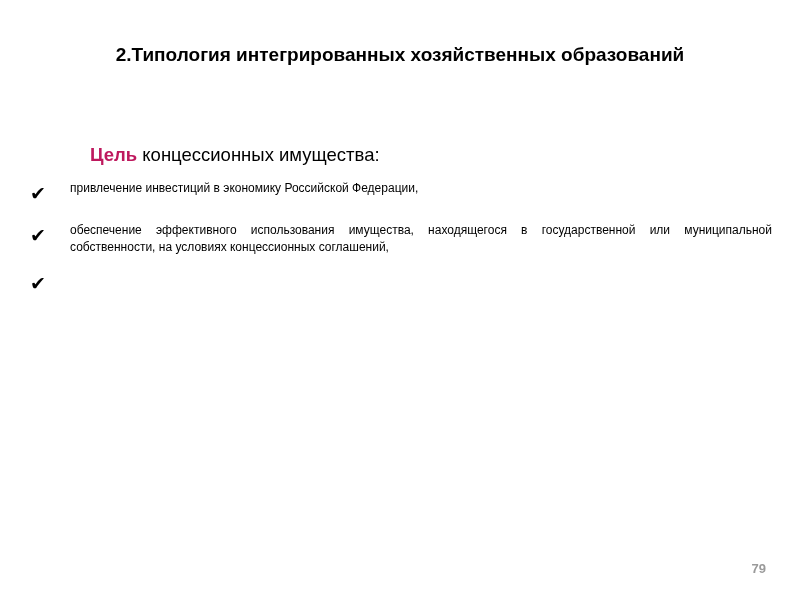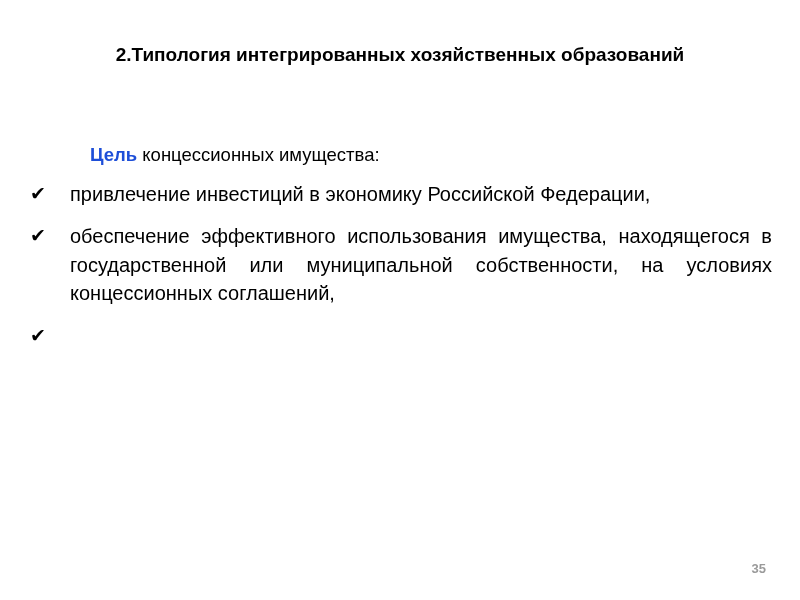--- a/index.html
+++ b/index.html
@@ -34,21 +34,21 @@
   .lead {
     position: absolute;
     top: 143px;
     left: 62px;
     width: 690px;
     font-size: 18.5px;
     line-height: 1.3;
     text-indent: 28px;
   }
   .lead .accent {
-    color: #1d4ed8;
+    color: #be185d;
     font-weight: bold;
   }
   .bullets {
     position: absolute;
     top: 180px;
     left: 30px;
     width: 742px;
   }
   .bullet-row {
     display: flex;
@@ -58,21 +58,21 @@
   .bullet-mark {
     flex: 0 0 40px;
     font-size: 19px;
     line-height: 1.42;
     color: #000000;
     padding-top: 1px;
     text-align: left;
   }
   .bullet-text {
     flex: 1 1 auto;
-    font-size: 20px;
+    font-size: 12px;
     line-height: 1.42;
     text-align: justify;
     text-align-last: left;
     color: #000000;
   }
   .bullet-text.indent-first {
     text-indent: 18px;
   }
   .page-number {
     position: absolute;
@@ -105,15 +105,15 @@
       <span class="bullet-mark">✔</span>
       <span class="bullet-text">обеспечение эффективного использования имущества, находящегося в государственной или муниципальной собственности, на условиях концессионных соглашений,</span>
     </div>
 
     <div class="bullet-row">
       <span class="bullet-mark">✔</span>
     </div>
 
   </div>
 
-  <div class="page-number">35</div>
+  <div class="page-number">79</div>
 
 </div>
 
 </body></html>

